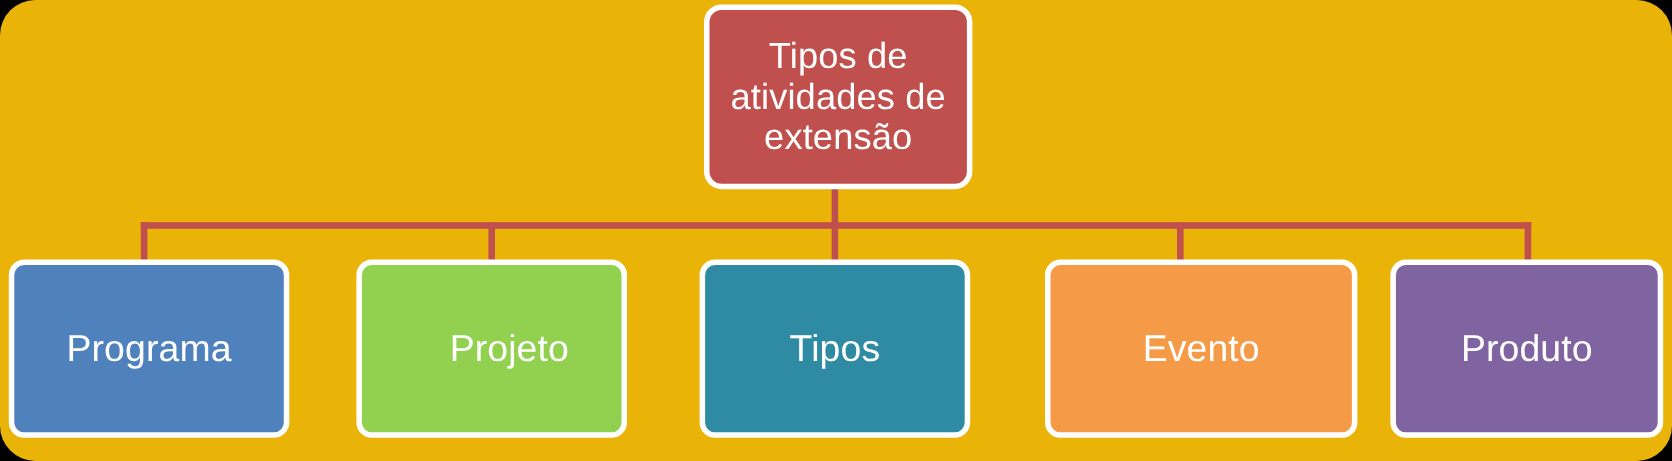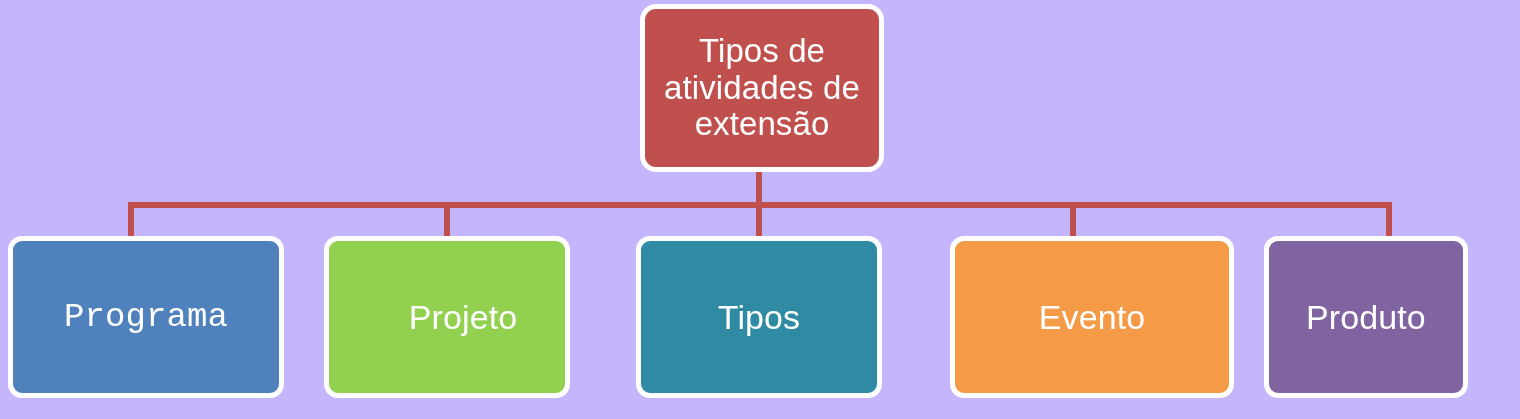--- a/index.html
+++ b/index.html
@@ -53,25 +53,25 @@
 
   
   .child {
     top: 236px;
     height: 162px;
   }
   .child .label {
     font-size: 34px;
   }
 
-  #node-programa { left: 8px;    width: 276px; font-family: Liberation Mono, monospace; }
+  #node-programa { left: 8px;    width: 255px; }
   #node-projeto  { left: 324px;  width: 246px; padding-left: 32px; }
   #node-curso    { left: 636px;  width: 246px; }
   #node-evento   { left: 950px;  width: 284px; }
-  #node-produto  { left: 1264px; width: 204px; }
+  #node-produto  { left: 1264px; width: 248px; }
 
   
   .conn {
     position: absolute;
     background: #C0504D;
     z-index: 2;
   }
   
   #conn-bus {
     left: 128px;
@@ -96,21 +96,21 @@
     z-index: 2;
   }
   #drop-programa { left: 128px; }
   #drop-projeto  { left: 444px; }
   #drop-evento   { left: 1070px; }
   #drop-produto  { left: 1386px; }
 </style>
 </head>
 <body>
 
-<div id="diagram" style="background: #c4b5fd;">
+<div id="diagram" style="background: #eab308; border-radius: 32px;">
 
   <div class="conn" id="conn-root-stem" style="background: rgb(192, 80, 77);"></div>
   <div class="conn" id="conn-bus" style="background: rgb(192, 80, 77);"></div>
   <div class="drop" id="drop-programa" style="background: rgb(192, 80, 77);"></div>
   <div class="drop" id="drop-projeto" style="background: rgb(192, 80, 77);"></div>
   <div class="drop" id="drop-evento" style="background: rgb(192, 80, 77);"></div>
   <div class="drop" id="drop-produto" style="background: rgb(192, 80, 77);"></div>
 
   <div class="node" id="node-root" style="background: rgb(192, 80, 77); border-color: rgb(255, 255, 255); color: rgb(255, 255, 255);">
     <span class="label">Tipos de atividades de extensão</span>

